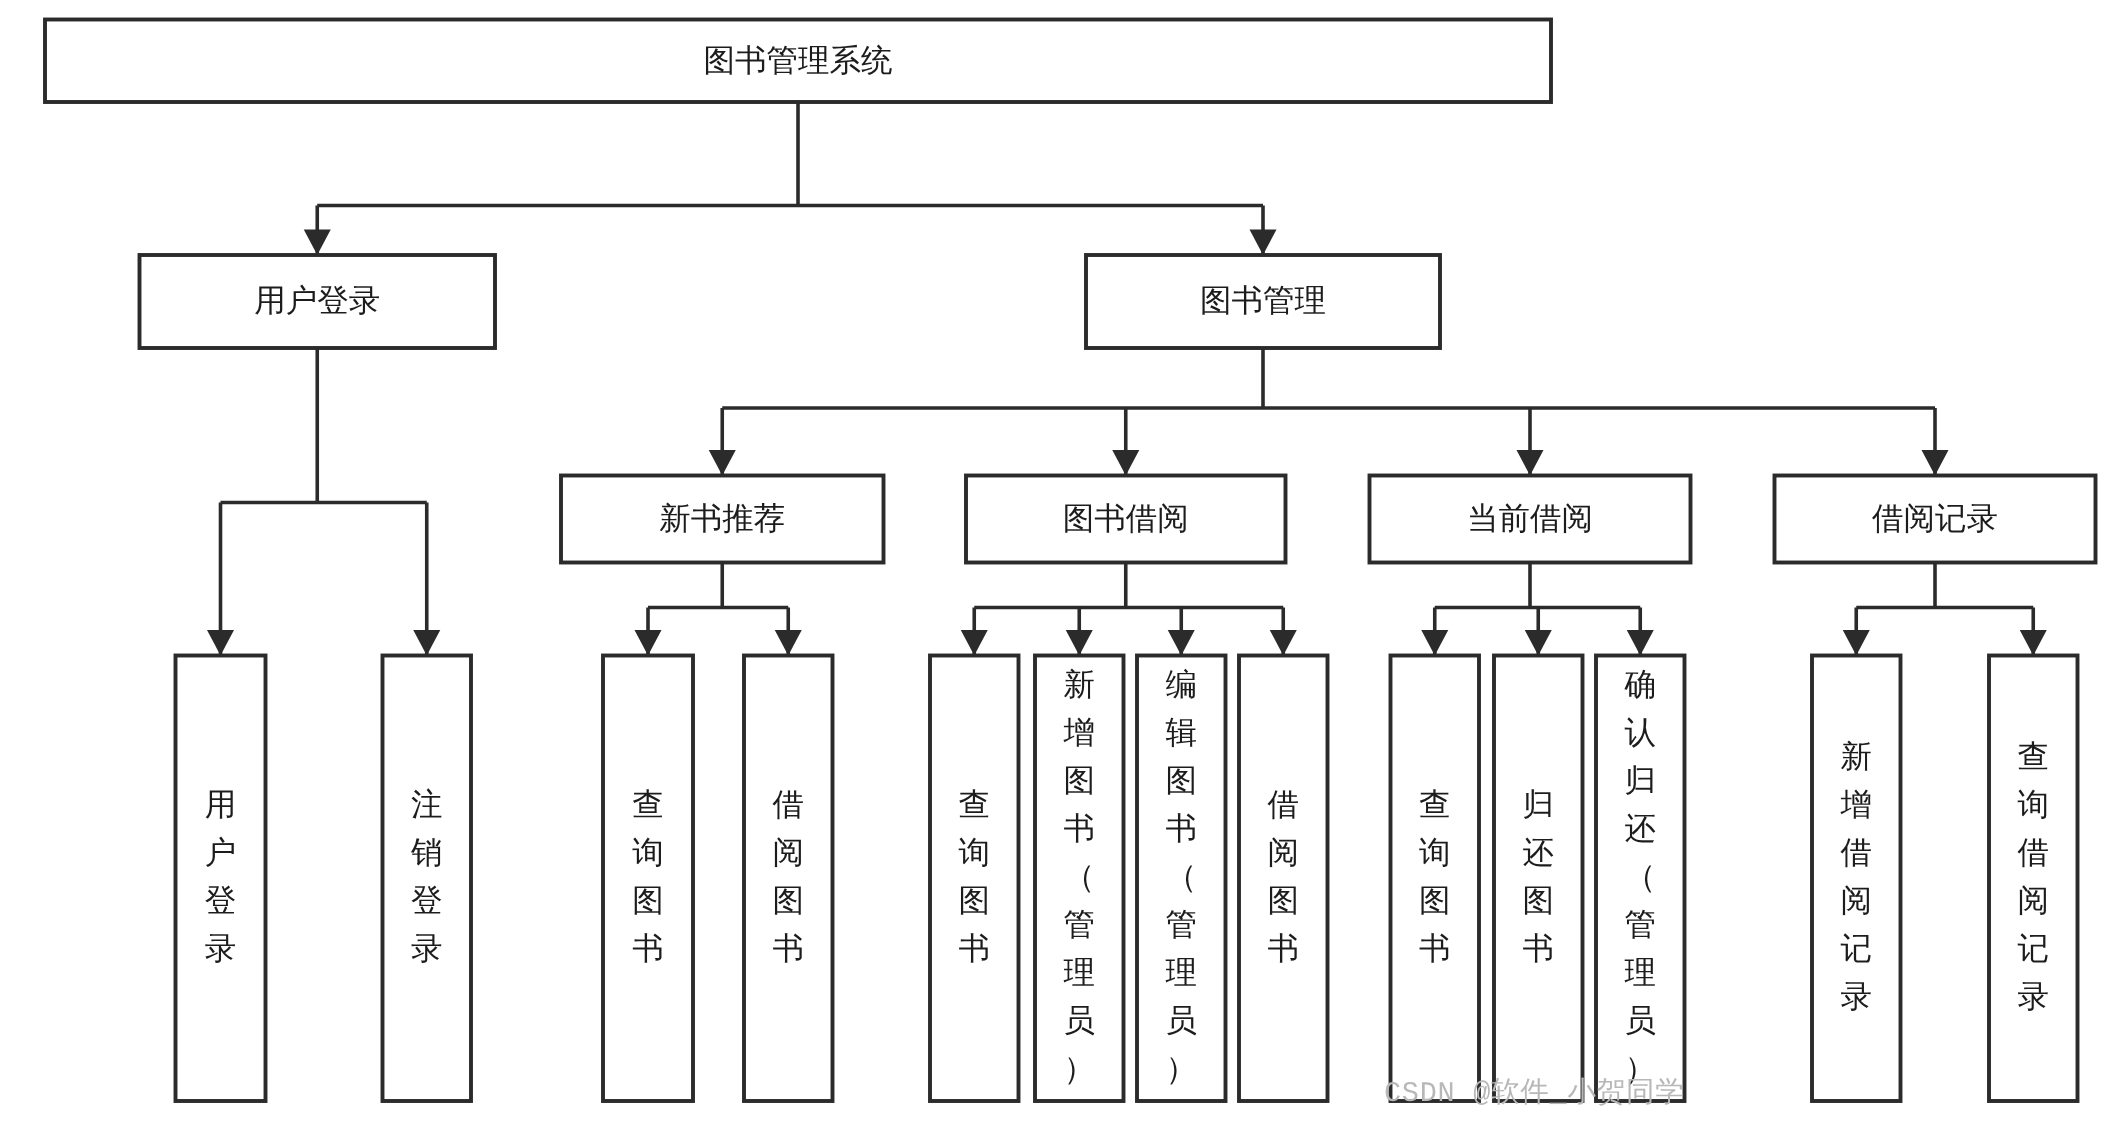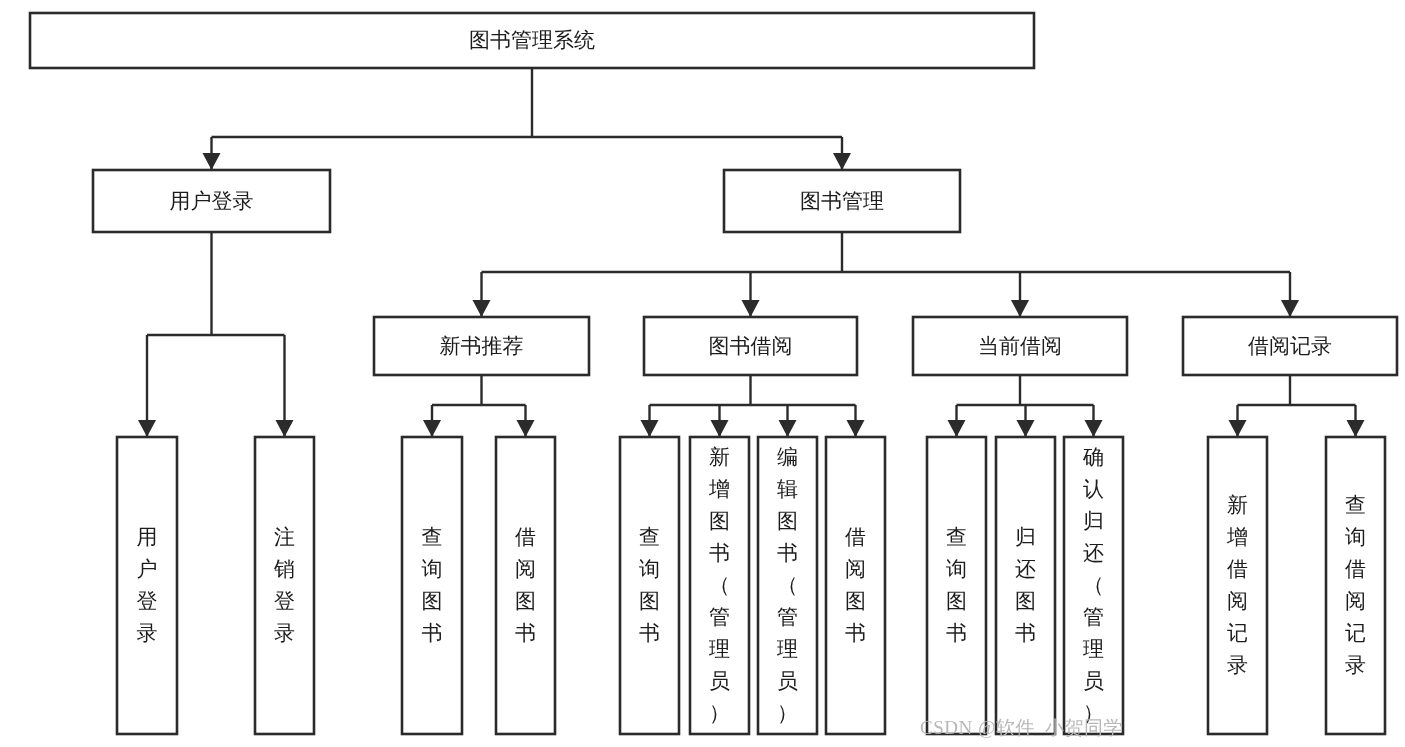--- a/index.html
+++ b/index.html
@@ -55,21 +55,21 @@
     font-size: 21px;
     fill: #1c1c1c;
     text-anchor: middle;
     dominant-baseline: middle;
     white-space: pre;
   }
   .watermark {
     position: absolute;
     right: 12px;
     bottom: 6px;
-    font-family: Liberation Serif, serif;
+    font-family: Liberation Mono, monospace;
     font-size: 19px;
     color: #b8b8b8;
     letter-spacing: 0.5px;
     user-select: none;
     pointer-events: none;
     text-align: center;
   }
 </style>
 </head>
 <body>

